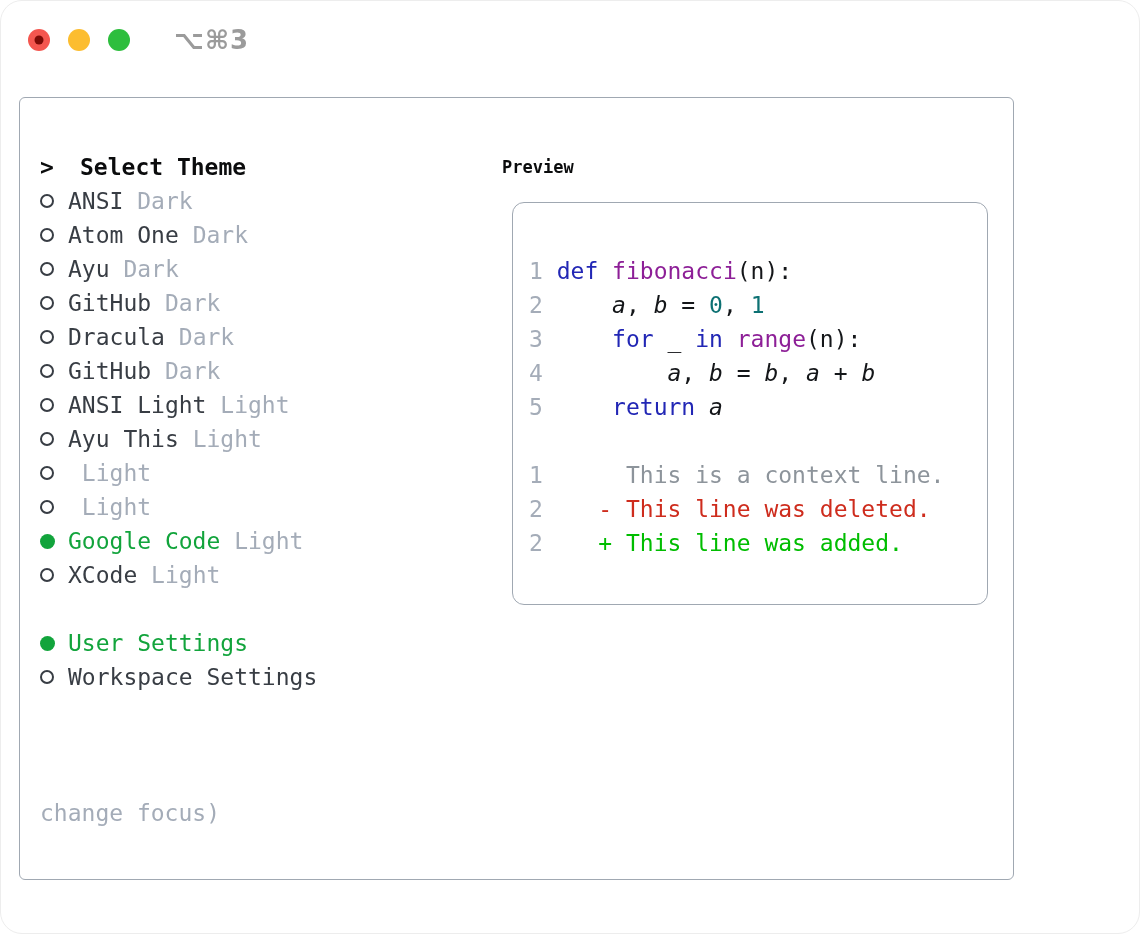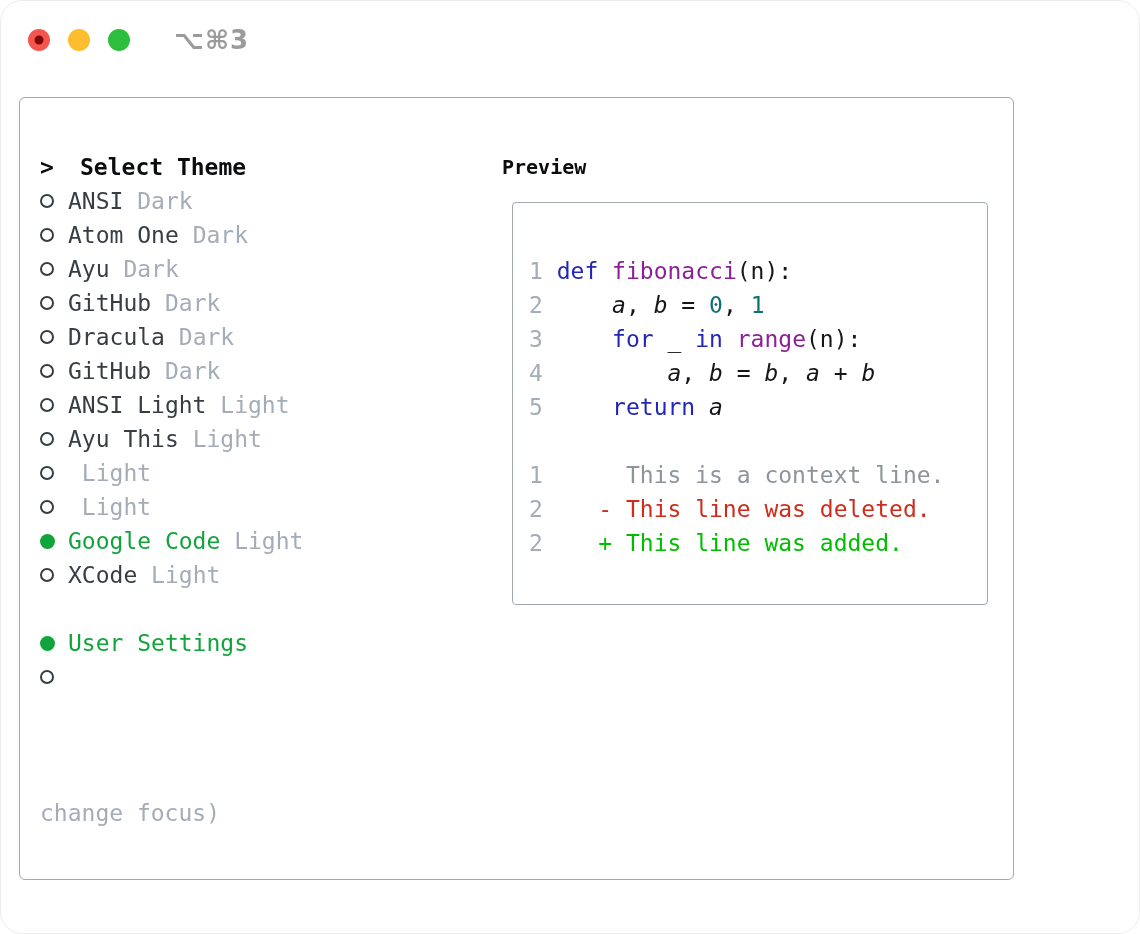--- a/index.html
+++ b/index.html
@@ -38,25 +38,25 @@
   .radio{width:10px;height:10px;border:2px solid var(--text-dark);border-radius:50%;box-sizing:content-box;}
   .radio.sel{width:15px;height:15px;border:none;background:var(--accent-green);}
   .t-variant{color:var(--text-muted);}
   .sel-text{color:var(--accent-green);}
   .apply-header-label{color:var(--text-black);}
   .spacer{height:34px;}
   .hint{font-size:23px;line-height:34px;color:var(--text-muted);white-space:pre;}
   
   .preview-header{
     position:absolute;left:482px;top:52px;height:34px;display:flex;align-items:center;
-    font-weight:bold;font-size:20px;color:var(--text-black);
+    font-weight:bold;font-size:17px;color:var(--text-black);
   }
   .preview-box{
     position:absolute;left:492px;top:104px;width:476px;height:403px;
-    border:1.5px solid var(--panel-border);border-radius:4px;box-sizing:border-box;background:#fff;
+    border:1.5px solid var(--panel-border);border-radius:12px;box-sizing:border-box;background:#fff;
   }
   #code{
     margin:51px 0 0 16px;
     font-family:"DejaVu Sans Mono","Liberation Mono",monospace;
     font-size:23px;line-height:34px;white-space:pre;
   }
   #code .ln{color:var(--text-muted);}
   #code .pl{color:var(--code-plain);}
   #code .kw{color:var(--syntax-keyword);}
   #code .fn{color:var(--syntax-function);}
@@ -154,20 +154,21 @@
 
 
       <div id="apply-list">
   <div class="row apply-row">
     <span class="prefix"><span class="radio sel"></span></span>
     <span class="a-label sel-text">User Settings</span>
   </div>
 
   <div class="row apply-row">
     <span class="prefix"><span class="radio"></span></span>
+    <span class="a-label">Workspace Settings</span>
   </div>
 </div>
 
       <div class="spacer"></div>
 
       <div class="hint">
         <div>change focus)</div>
       </div>
     </div>
 

